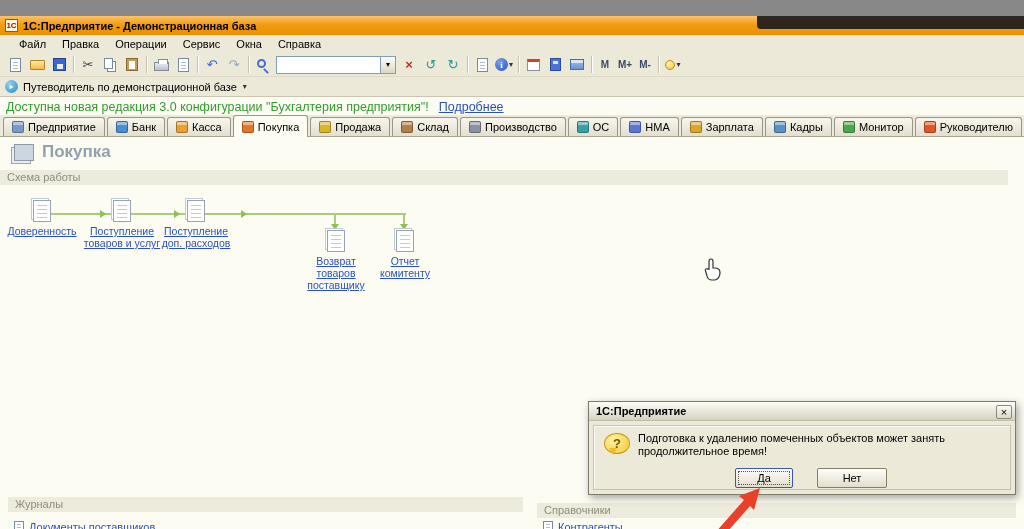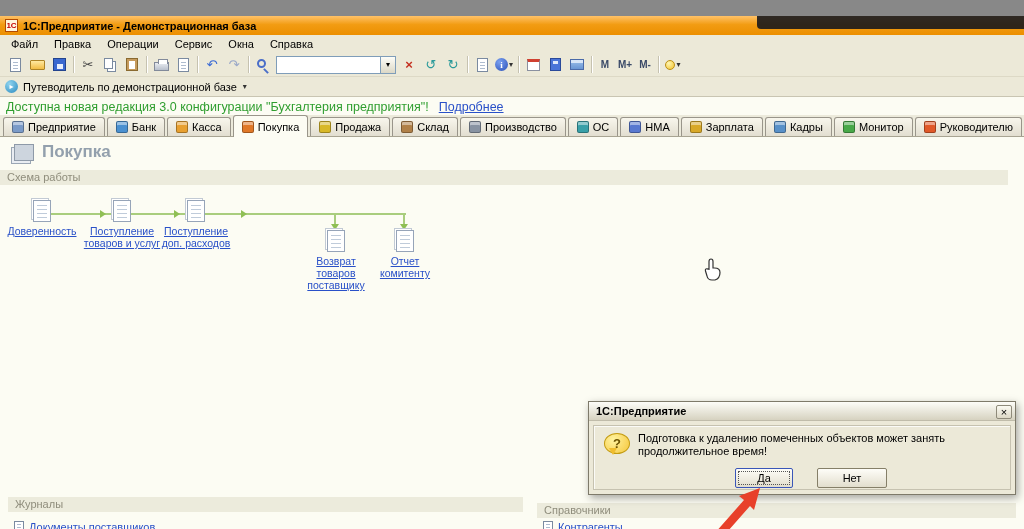--- a/index.html
+++ b/index.html
@@ -11,21 +11,21 @@
   .titlebar{position:absolute;left:0;top:0;width:1024px;height:19px;
     background:linear-gradient(#ffc268,#f29c13 45%,#ec8f00);display:flex;align-items:center;
     gap:5px;padding:0 5px;font-weight:bold}
   .app-icon{width:13px;height:13px;background:#fff7e0;border:1px solid #b34a00;color:#c40000;
     font-size:8px;font-weight:bold;display:flex;align-items:center;justify-content:center}
   .overlay-tip{position:absolute;right:0;top:0;width:267px;height:13px;
     background:rgba(24,24,28,.9);border-radius:0 0 0 4px;z-index:60}
 
   
   .menubar{position:absolute;left:0;top:19px;width:1024px;height:18px;background:#ece9d8;
-    display:flex;align-items:center;padding-left:3px}
+    display:flex;align-items:center;padding-left:11px}
   .menu-item{padding:2px 8px;cursor:default}
 
   
   .toolbar{position:absolute;left:0;top:37px;width:1024px;height:24px;background:#ece9d8;
     display:flex;align-items:center;padding-left:4px;border-bottom:1px solid #ddd9c6}
   .tbtn{width:22px;height:20px;display:flex;align-items:center;justify-content:center;flex:none}
   .sep{width:1px;height:17px;background:#c6c2b0;box-shadow:1px 0 0 #fff;margin:0 3px;flex:none}
   .g{font-size:13px;line-height:1}
   .i-page{width:11px;height:14px;background:#fff;border:1px solid #7a8aa0;position:relative}
   .i-page::after{content:"";position:absolute;left:2px;right:2px;top:3px;height:8px;

